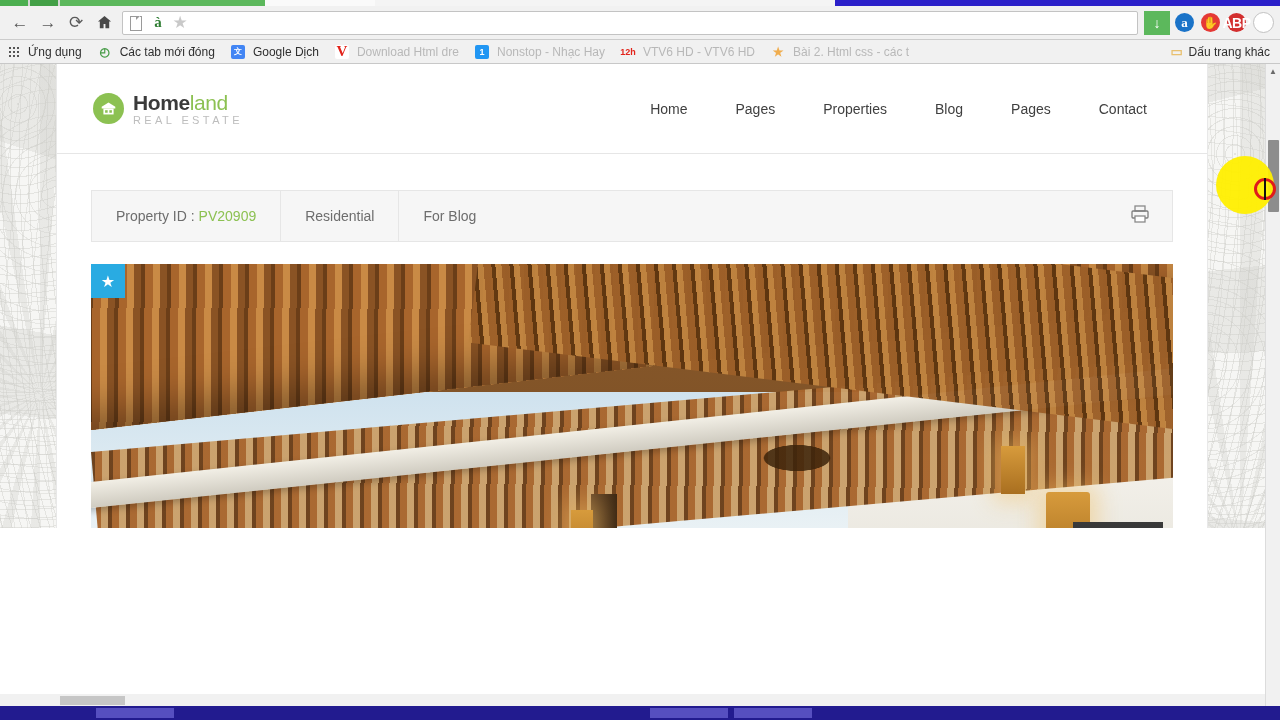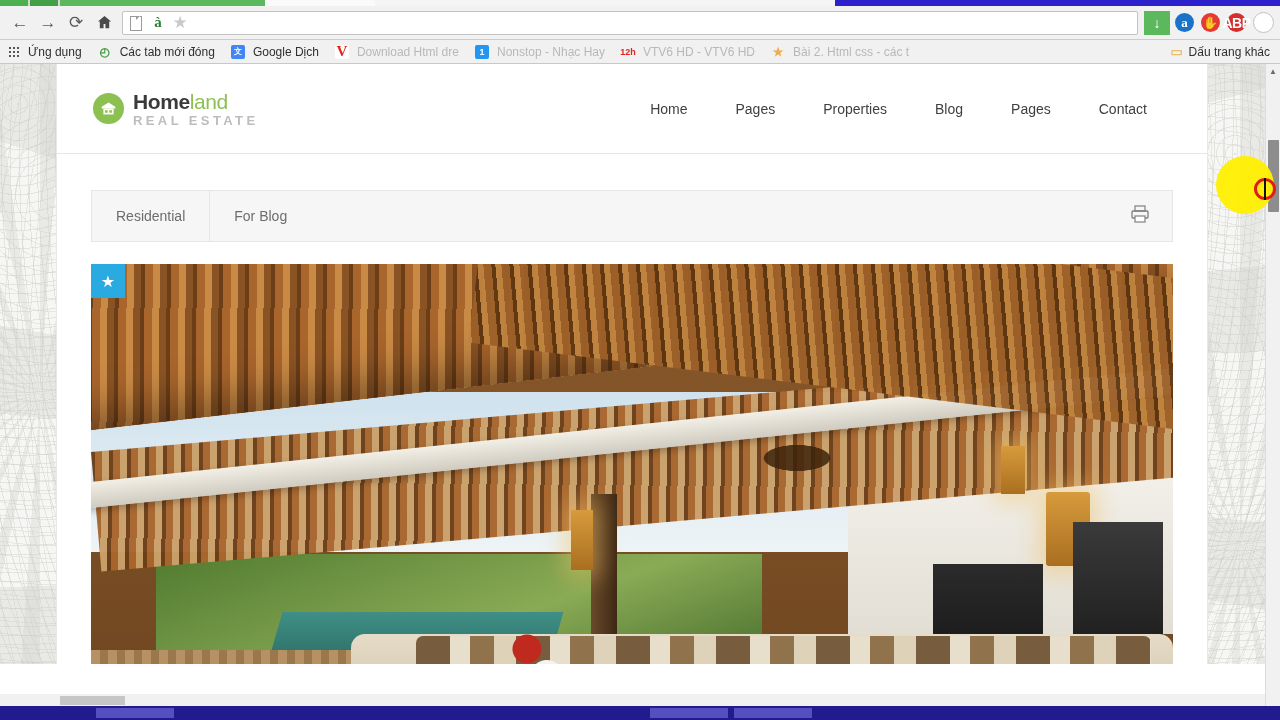--- a/index.html
+++ b/index.html
@@ -88,21 +88,21 @@
   .fav-gt { background:#4285f4; font-size:8px; }
   .fav-v { background:#fff; color:#e2231a; font-size:15px; font-weight:900; font-family:"Liberation Serif",serif; }
   .fav-1 { background:#2196f3; font-size:9px; }
   .fav-12h { background:none; color:#e2231a; font-size:9px; font-weight:bold; }
   .fav-star2 { background:none; color:#f0ad4e; font-size:12px; }
   .fav-folder { background:none; color:#e8c070; font-size:13px; }
   .bm-right { position:absolute; right: 10px; display:flex; align-items:center; gap:5px; }
 
   
   .viewport {
-    position: absolute; left:0; top:64px; width:1280px; height:600px;
+    position: absolute; left:0; top:64px; width:1280px; height:464px;
     background:#b91c1c; overflow:hidden;
   }
   .page-bg {
     position:absolute; inset:0;
     background-color:#f6f6f4;
     background-image:
       repeating-radial-gradient(circle at 18px 40px, rgba(205,205,200,.45) 0 1px, transparent 1px 9px),
       repeating-radial-gradient(circle at 55px 130px, rgba(205,205,200,.38) 0 1px, transparent 1px 13px),
       repeating-radial-gradient(circle at 1235px 90px, rgba(205,205,200,.45) 0 1px, transparent 1px 9px),
       repeating-radial-gradient(circle at 1200px 300px, rgba(205,205,200,.38) 0 1px, transparent 1px 13px),
@@ -120,21 +120,21 @@
   }
   .logo { display:flex; align-items:center; gap:9px; flex:0 0 auto; }
   .logo-mark {
     width: 31px; height: 31px; border-radius:50%; background:#8cc152;
     display:flex; align-items:center; justify-content:center;
   }
   .logo-text { line-height: 1; }
   .logo-name { font-size: 21px; font-weight: bold; color:#3a3a3a; letter-spacing:-0.4px; }
   .logo-name .l2 { color:#8cc152; font-weight: normal; }
   .logo-sub {
-    font-size: 13px; color:#bdbdbd; letter-spacing: 3.4px; margin-top:2px; font-weight:bold;
+    font-size: 11px; color:#bdbdbd; letter-spacing: 3.4px; margin-top:2px; font-weight:normal;
   }
   .site-nav { margin-left:auto; display:flex; align-items:center; gap: 0; }
   .nav-link {
     font-size: 14px; color: #3f3f3f; padding: 0 24px; text-decoration:none;
     white-space:nowrap; cursor:pointer;
   }
 
   .meta-bar {
     margin: 36px 34px 0 34px; height: 52px; background:#f6f6f6;
     border:1px solid #e6e6e6; display:flex; align-items:stretch;
@@ -385,20 +385,24 @@
           <a class="nav-link">Home</a>
           <a class="nav-link">Pages</a>
           <a class="nav-link">Properties</a>
           <a class="nav-link">Blog</a>
           <a class="nav-link">Pages</a>
           <a class="nav-link">Contact</a>
         </div>
       </div>
 
       <div class="meta-bar">
+        <div class="meta-cell">
+          <span>Property ID :</span>
+          <span class="meta-id-val">PV20909</span>
+        </div>
         <div class="meta-cell">Residential</div>
         <div class="meta-cell last">For Blog</div>
         <div class="meta-print">
           <span>
             <svg width="20" height="18" viewBox="0 0 20 18" aria-hidden="true">
               <rect x="5" y="1" width="10" height="5" fill="none" stroke="#8a8a8a" stroke-width="1.3"></rect>
               <rect x="2" y="6" width="16" height="7" rx="1" fill="none" stroke="#7d7d7d" stroke-width="1.3"></rect>
               <rect x="5" y="11" width="10" height="6" fill="#fff" stroke="#8a8a8a" stroke-width="1.3"></rect>
             </svg>
           </span>

